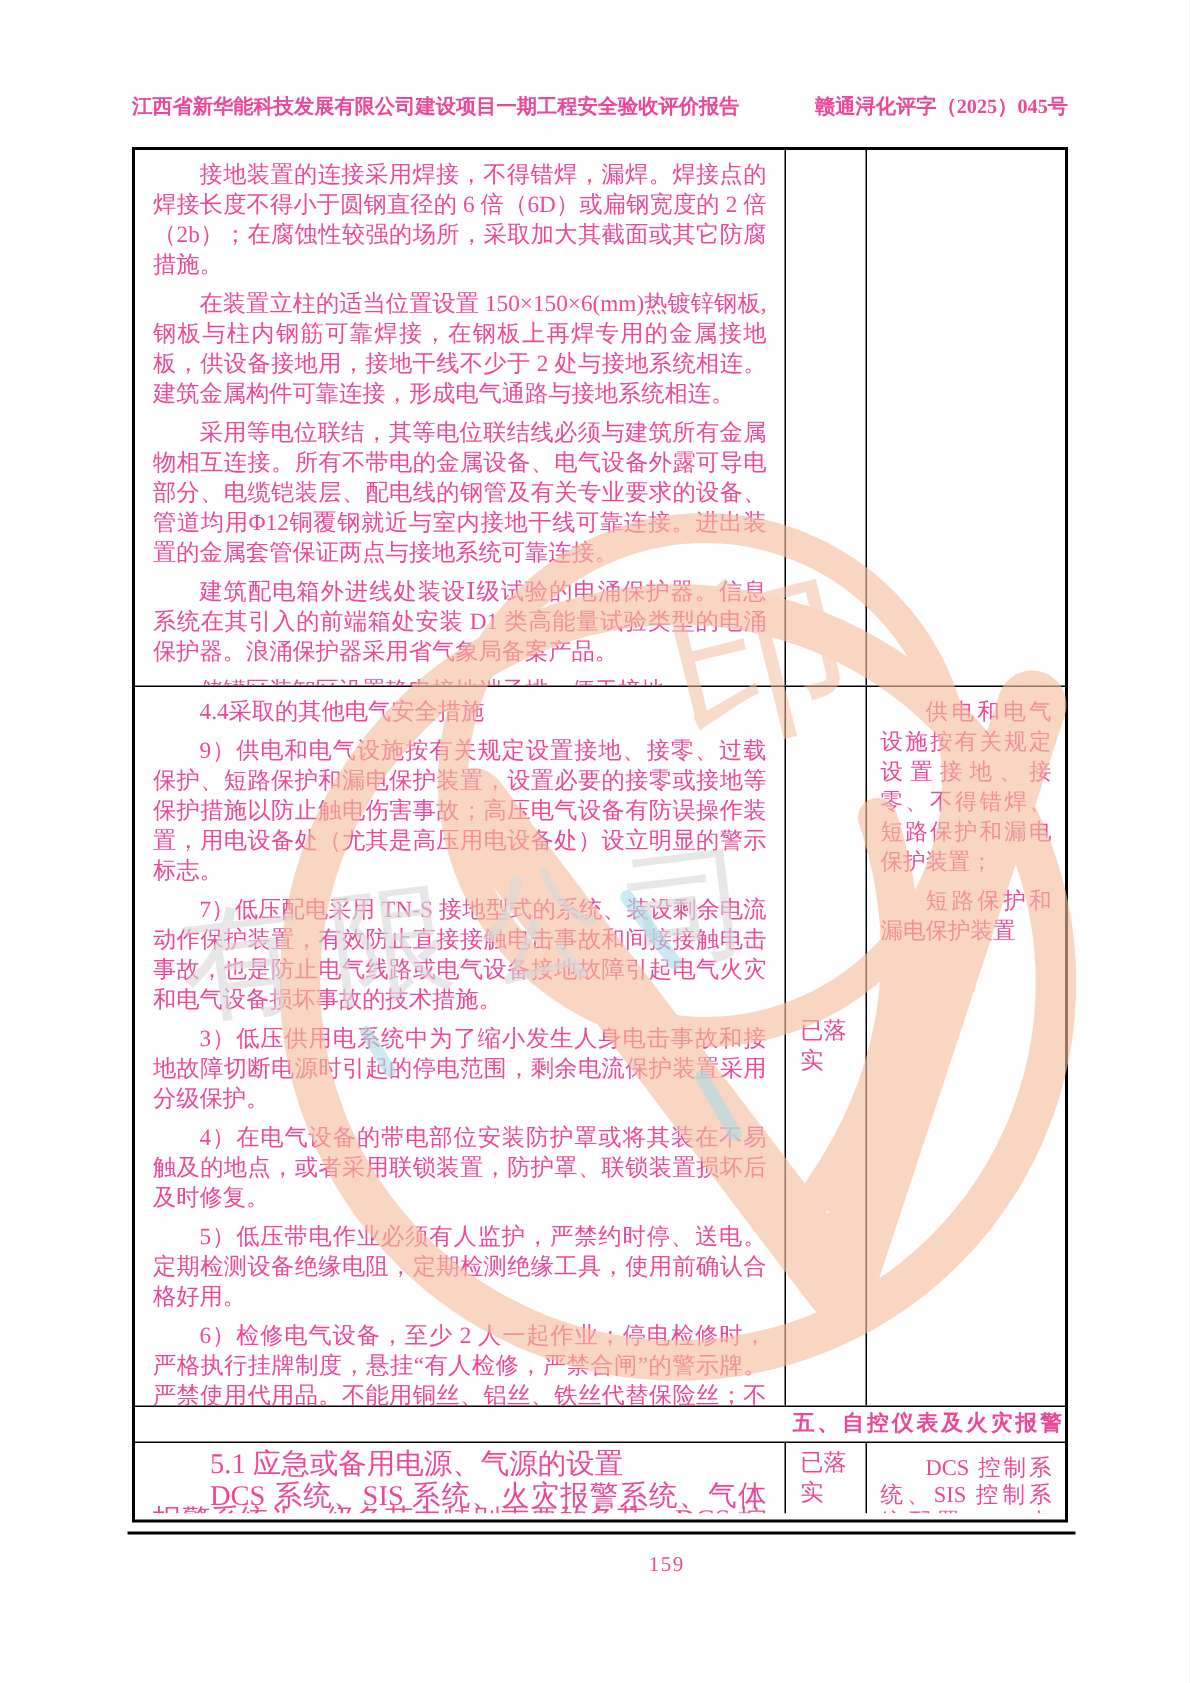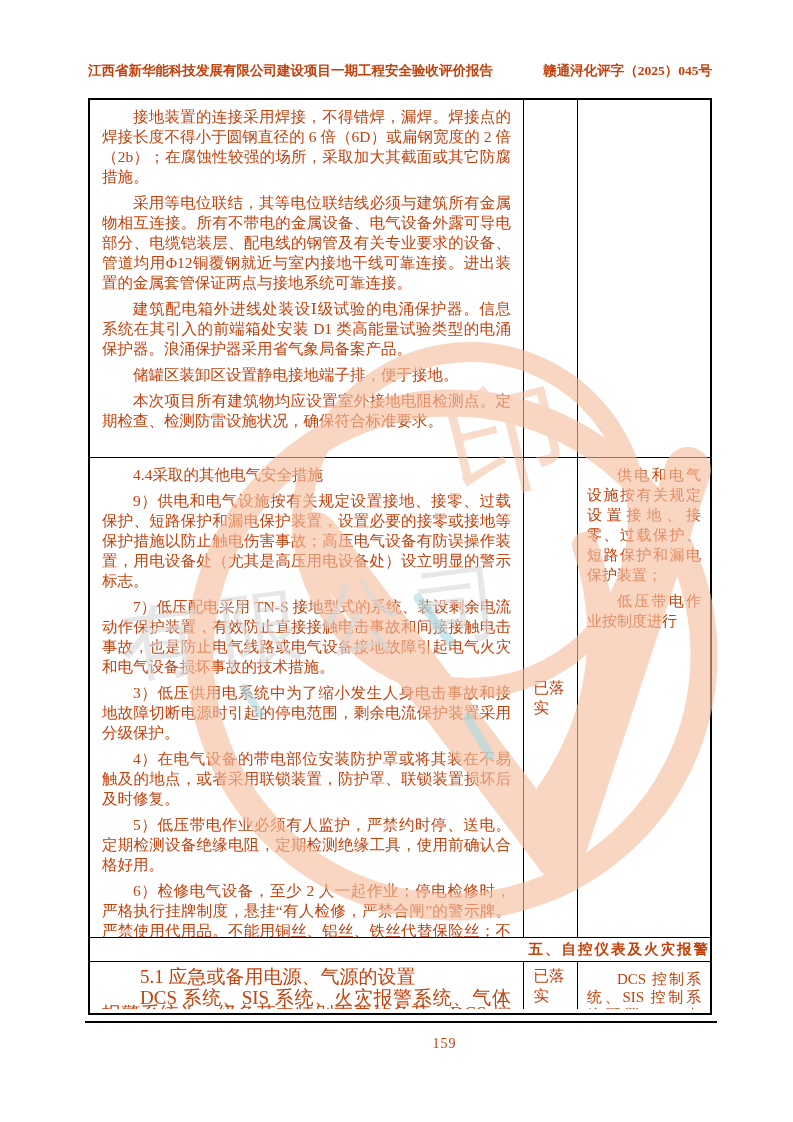--- a/index.html
+++ b/index.html
@@ -1,18 +1,18 @@
 <!DOCTYPE html>
 <html><head>
 <meta charset="utf-8">
 <style>
   html,body{margin:0;padding:0;background:#e8e8e8;}
   .page{
     position:relative;width:793px;height:1122px;background:#ffffff;
-    font-family:"Liberation Serif","DejaVu Serif",serif;color:#c2410c;
+    font-family:"Liberation Serif","DejaVu Serif",serif;color:#ec4899;
     overflow:hidden;margin:0 auto;
   }
   .doc-header{
     position:absolute;left:88px;top:62px;width:624px;
     display:flex;justify-content:space-between;align-items:baseline;
     font-weight:bold;font-size:13.5px;white-space:nowrap;
   }
   .doc-table{
     position:absolute;left:88px;top:98px;width:624px;height:917px;
     border:2px solid #000;box-sizing:border-box;background:transparent;
@@ -64,20 +64,21 @@
   <div class="doc-header">
     <span>江西省新华能科技发展有限公司建设项目一期工程安全验收评价报告</span>
     <span>赣通浔化评字（2025）045号</span>
   </div>
 
   <div class="doc-table">
 
     <div class="t-row row1">
       <div class="cell cell-main">
         <p>接地装置的连接采用焊接，不得错焊，漏焊。焊接点的焊接长度不得小于圆钢直径的 6 倍（6D）或扁钢宽度的 2 倍（2b）；在腐蚀性较强的场所，采取加大其截面或其它防腐措施。</p>
+        <p>在装置立柱的适当位置设置 150×150×6(mm)热镀锌钢板,钢板与柱内钢筋可靠焊接，在钢板上再焊专用的金属接地板，供设备接地用，接地干线不少于 2 处与接地系统相连。建筑金属构件可靠连接，形成电气通路与接地系统相连。</p>
         <p>采用等电位联结，其等电位联结线必须与建筑所有金属物相互连接。所有不带电的金属设备、电气设备外露可导电部分、电缆铠装层、配电线的钢管及有关专业要求的设备、管道均用Φ12铜覆钢就近与室内接地干线可靠连接。进出装置的金属套管保证两点与接地系统可靠连接。</p>
         <p>建筑配电箱外进线处装设Ⅰ级试验的电涌保护器。信息系统在其引入的前端箱处安装 D1 类高能量试验类型的电涌保护器。浪涌保护器采用省气象局备案产品。</p>
         <p>储罐区装卸区设置静电接地端子排，便于接地。</p>
         <p>本次项目所有建筑物均应设置室外接地电阻检测点。定期检查、检测防雷设施状况，确保符合标准要求。</p>
       </div>
       <div class="cell cell-status">
         <span></span>
       </div>
       <div class="cell cell-note"></div>
     </div>
@@ -91,22 +92,22 @@
         <p>4）在电气设备的带电部位安装防护罩或将其装在不易触及的地点，或者采用联锁装置，防护罩、联锁装置损坏后及时修复。</p>
         <p>5）低压带电作业必须有人监护，严禁约时停、送电。定期检测设备绝缘电阻，定期检测绝缘工具，使用前确认合格好用。</p>
         <p>6）检修电气设备，至少 2 人一起作业；停电检修时，严格执行挂牌制度，悬挂“有人检修，严禁合闸”的警示牌。严禁使用代用品。不能用铜丝、铝丝、铁丝代替保险丝；不能用信号传输线代替电源线；不能用医用白胶布代替绝缘黑胶布。</p>
         <p>7）安装布线符合要求。临时用电不能私拉乱接，用完后立即拆除。</p>
 
       </div>
       <div class="cell cell-status">
         <span>已落实</span>
       </div>
       <div class="cell cell-note">
-        <p class="note-gap1">供电和电气设施按有关规定设置接地、接零、过载保护、短路保护和漏电保护装置；</p>
-        <p class="note-gap2">低压带电作业按制度进行</p>
+        <p class="note-gap1">供电和电气设施按有关规定设置接地、接零、不得错焊、短路保护和漏电保护装置；</p>
+        <p class="note-gap2">短路保护和漏电保护装置</p>
       </div>
     </div>
 
     <div class="t-row row3">
       <div class="cell cell-section">五、自控仪表及火灾报警</div>
     </div>
 
     <div class="t-row row4 last">
       <div class="cell cell-main">
         <p class="heading-51">5.1  应急或备用电源、气源的设置</p>

